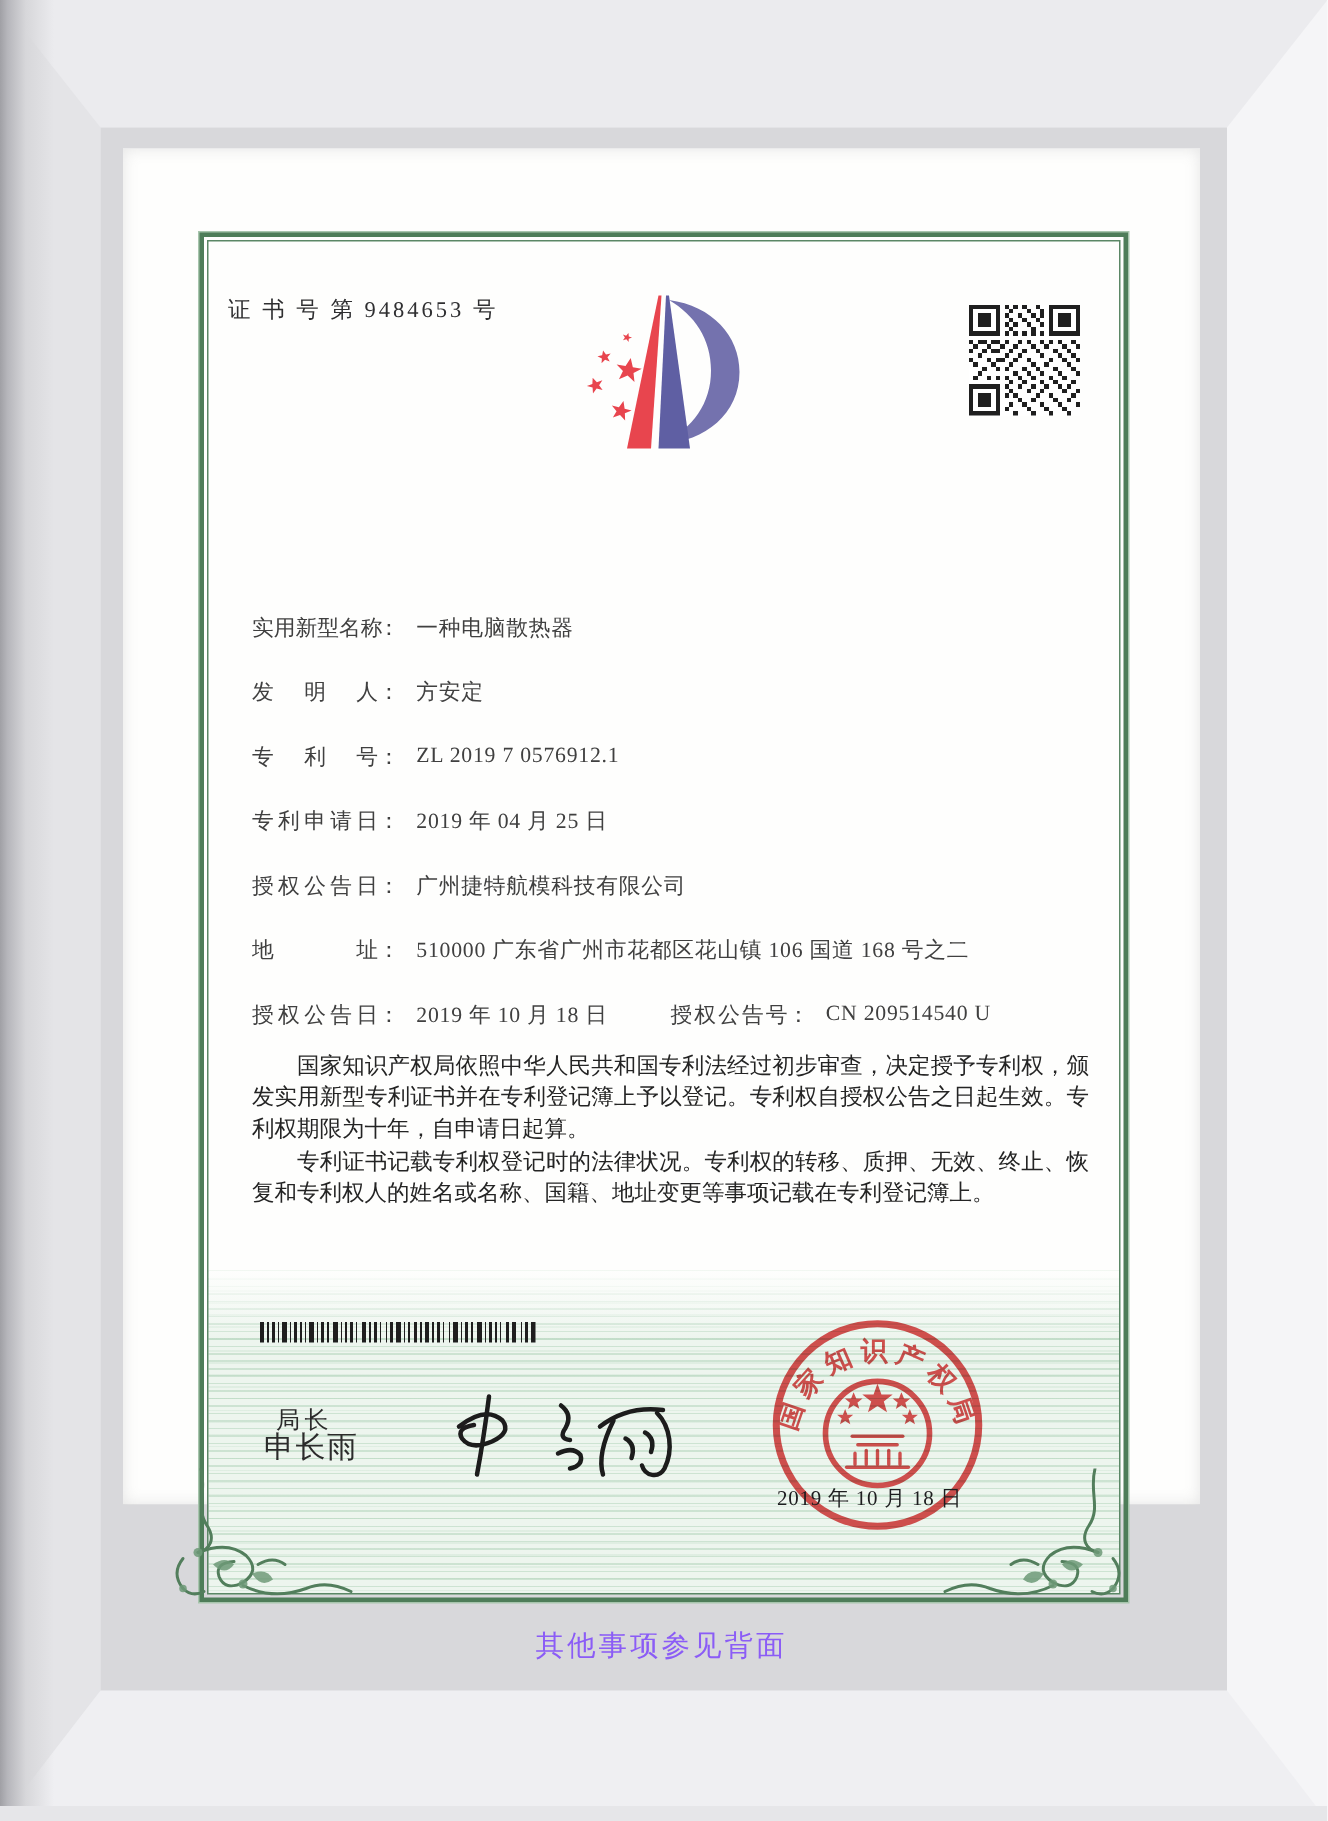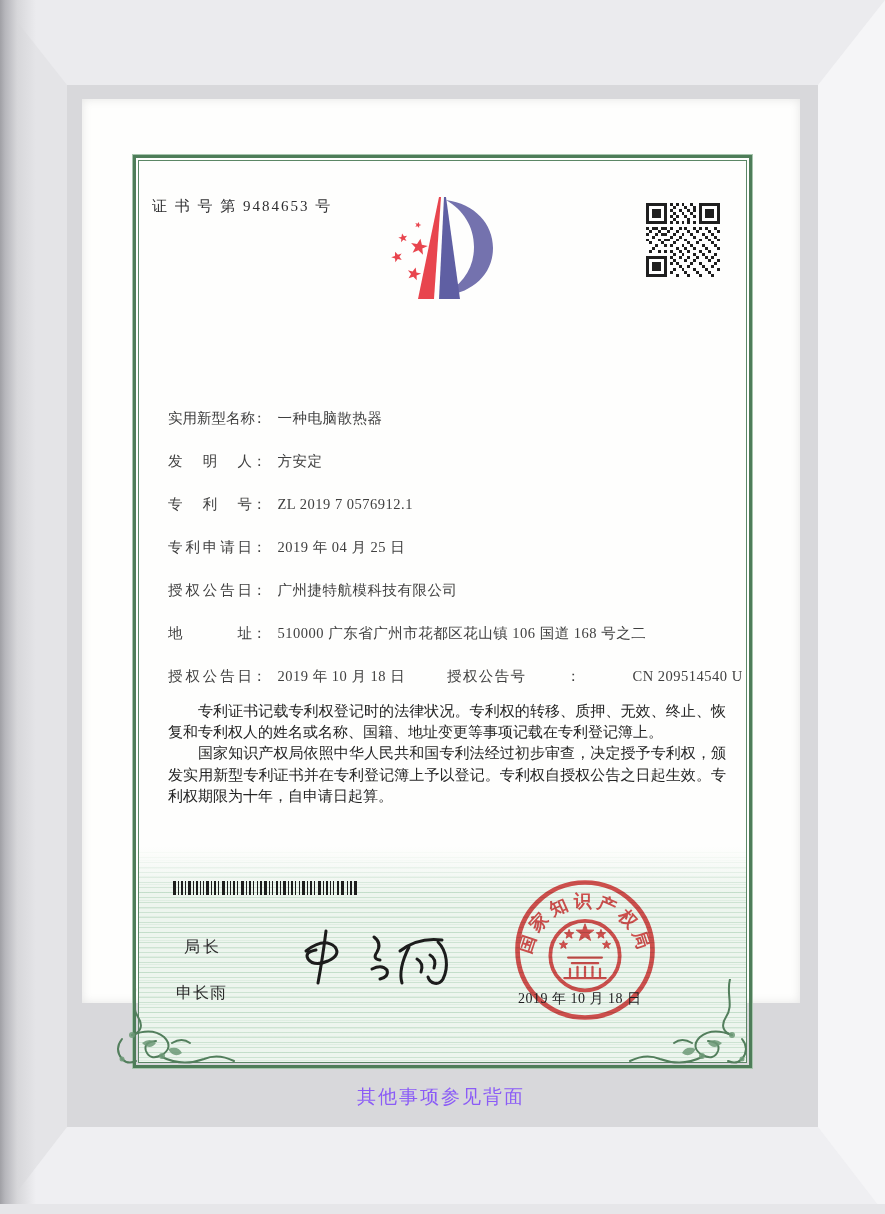--- a/index.html
+++ b/index.html
@@ -34,30 +34,30 @@
   .logo{position:absolute;left:300px;top:96px;z-index:3;}
   .qr{position:absolute;left:564px;top:104px;z-index:3;}
   .title{position:absolute;left:0;right:0;top:220px;text-align:center;font-size:35px;
     letter-spacing:6px;color:#363638;z-index:3;}
 
   .fields{position:absolute;left:86px;top:298px;width:560px;z-index:3;color:#404040;font-size:14.5px;}
   .frow{position:relative;height:43px;display:flex;align-items:center;white-space:nowrap;}
   .flabel{display:inline-block;width:84px;text-align:justify;text-align-last:justify;}
   .fcolon{display:inline-block;}
   .fvalue{margin-left:11px;letter-spacing:.5px;}
-  .grant{position:absolute;left:279px;top:0;height:43px;display:flex;align-items:center;gap:41px;}
+  .grant{position:absolute;left:279px;top:0;height:43px;display:flex;align-items:center;}
   .glabel{display:inline-block;width:78px;text-align:justify;text-align-last:justify;}
 
   .bodytext{position:absolute;left:86px;top:602px;width:558px;z-index:3;color:#242424;
     font-size:15px;line-height:21.2px;text-align:justify;}
   .bodytext p{margin:0;text-indent:2em;}
 
   .barcode{position:absolute;left:91px;top:782px;z-index:3;}
   .sig-title{position:absolute;left:102px;top:838px;font-size:16px;color:#2b2b2b;z-index:3;letter-spacing:3px;font-family:Liberation Mono, monospace;}
-  .sig-name{position:absolute;left:94px;top:884px;font-size:16px;color:#2b2b2b;z-index:3;letter-spacing:1px;}
+  .sig-name{position:absolute;left:94px;top:852px;font-size:20px;color:#2b2b2b;z-index:3;letter-spacing:1px;}
   .signature{position:absolute;left:208px;top:822px;z-index:3;}
 
   .seal{position:absolute;left:428px;top:776px;z-index:4;mix-blend-mode:multiply;opacity:.95;}
   .seal-date{position:absolute;left:436px;top:891px;width:140px;font-size:14px;color:#1d1d1f;
     z-index:5;white-space:nowrap;letter-spacing:.5px;}
 
   .page-num{position:absolute;left:51px;width:619px;top:940px;text-align:center;font-size:14px;
     color:#2b2b2b;z-index:3;letter-spacing:1px;}
   .back-note{position:absolute;left:0;right:0;top:985px;text-align:center;font-size:19px;
     color:#8b5cf6;z-index:3;letter-spacing:2px;}
@@ -164,22 +164,22 @@
         <span class="fvalue">2019 年 10 月 18 日</span>
         <span class="grant">
           <span class="glabel">授权公告号</span>
             <span class="fcolon">：</span>
           <span class="fvalue">CN 209514540 U</span>
         </span>
       </div>
     </div>
 
     <div class="bodytext">
+      <p>国家知识产权局依照中华人民共和国专利法经过初步审查，决定授予专利权，颁发实用新型专利证书并在专利登记簿上予以登记。专利权自授权公告之日起生效。专利权期限为十年，自申请日起算。</p>
       <p>专利证书记载专利权登记时的法律状况。专利权的转移、质押、无效、终止、恢复和专利权人的姓名或名称、国籍、地址变更等事项记载在专利登记簿上。</p>
-      <p>国家知识产权局依照中华人民共和国专利法经过初步审查，决定授予专利权，颁发实用新型专利证书并在专利登记簿上予以登记。专利权自授权公告之日起生效。专利权期限为十年，自申请日起算。</p>
     </div>
 
     <svg class="barcode" width="184" height="14" viewBox="0 0 184 14" shape-rendering="crispEdges">
       <g fill="#1e1e1e">
         <path d="M0 0h3v14h-3zM5 0h1v14h-1zM8 0h2v14h-2zM12 0h1v14h-1zM15 0h3v14h-3zM20 0h1v14h-1zM23 0h2v14h-2zM27 0h1v14h-1zM30 0h1v14h-1zM33 0h3v14h-3zM38 0h1v14h-1zM41 0h2v14h-2zM45 0h1v14h-1zM49 0h3v14h-3zM54 0h1v14h-1zM57 0h1v14h-1zM60 0h2v14h-2zM64 0h1v14h-1zM68 0h3v14h-3zM73 0h1v14h-1zM76 0h2v14h-2zM80 0h1v14h-1zM84 0h1v14h-1zM87 0h2v14h-2zM91 0h3v14h-3zM96 0h1v14h-1zM99 0h1v14h-1zM103 0h2v14h-2zM107 0h1v14h-1zM110 0h3v14h-3zM115 0h1v14h-1zM118 0h2v14h-2zM122 0h1v14h-1zM126 0h1v14h-1zM129 0h3v14h-3zM134 0h1v14h-1zM137 0h2v14h-2zM141 0h1v14h-1zM145 0h3v14h-3zM150 0h1v14h-1zM153 0h2v14h-2zM157 0h1v14h-1zM160 0h1v14h-1zM164 0h2v14h-2zM168 0h3v14h-3zM174 0h1v14h-1zM177 0h2v14h-2zM181 0h3v14h-3z"></path>
       </g>
     </svg>
 
     <div class="sig-title">局长</div>
     <div class="sig-name">申长雨</div>

